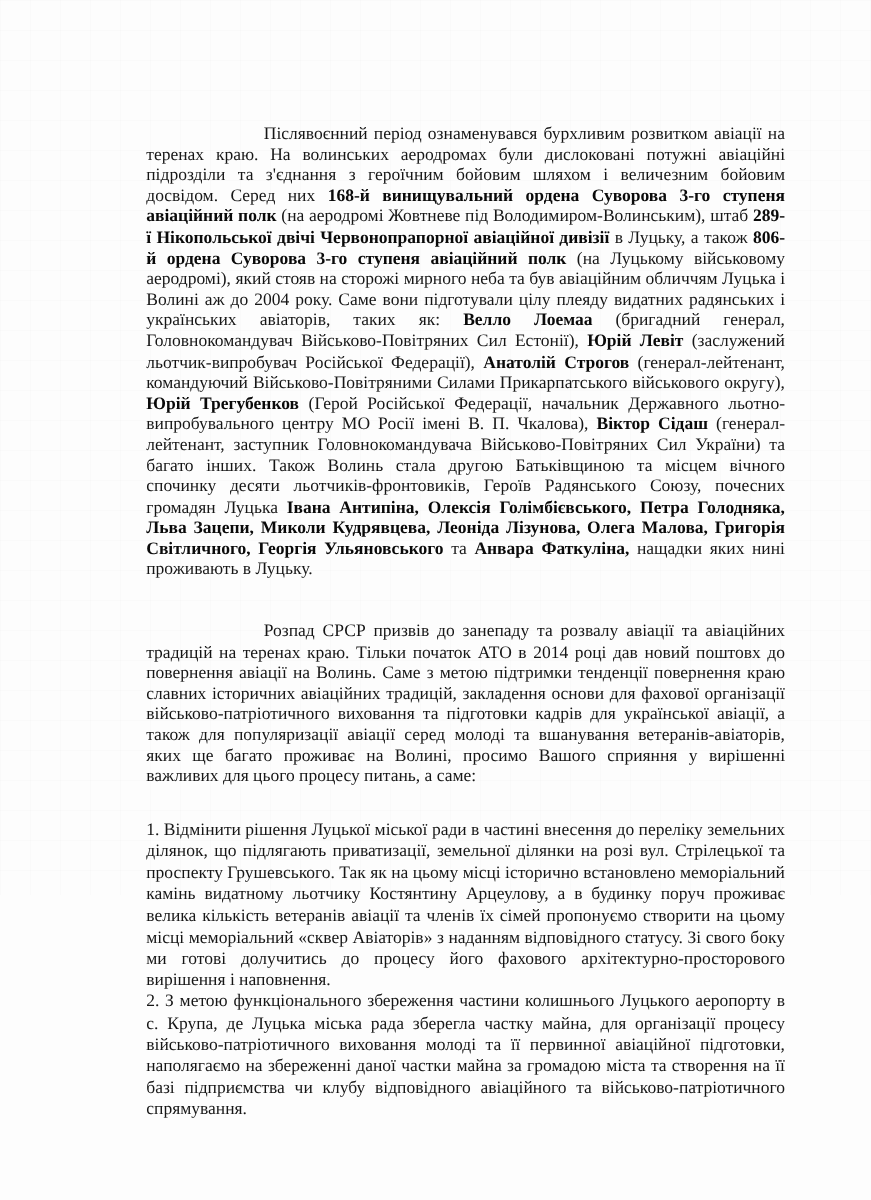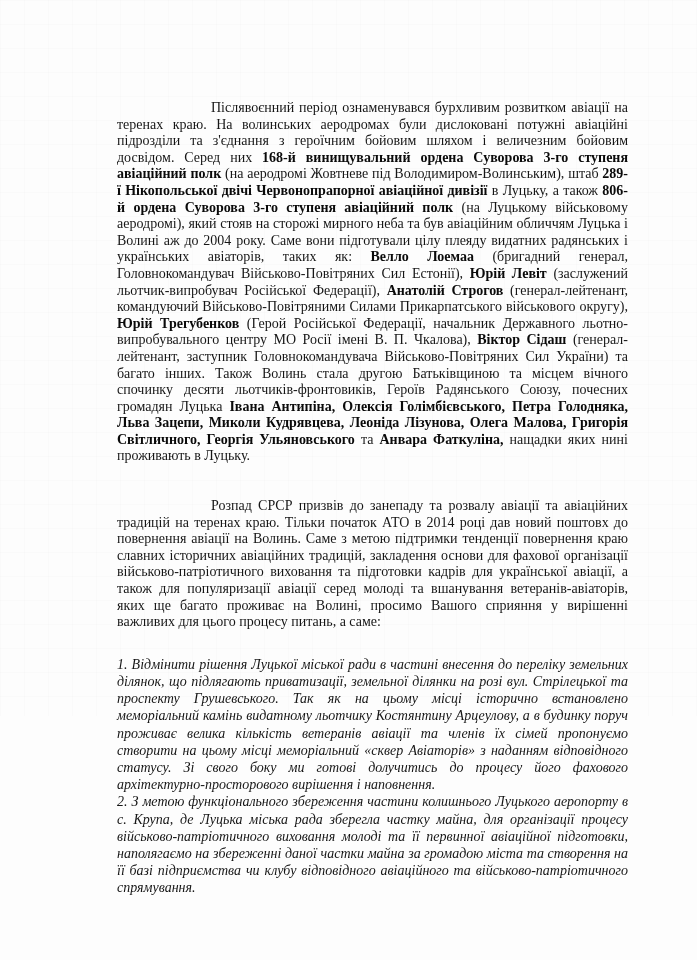--- a/index.html
+++ b/index.html
@@ -36,21 +36,20 @@
     text-align: justify;
   }
   .para {
     margin: 0;
     padding: 0;
   }
   .para.indented {
     text-indent: 94px;
   }
   .para.item {
-    font-style: italic;
     line-height: 17.2px;
   }
   
   .para:nth-child(2) { margin-top: 33px; }
   .para:nth-child(3) { margin-top: 25px; }
   .para:nth-child(4) { }
   .bold {
     font-weight: 700;
     color: #0a0a0a;
   }

